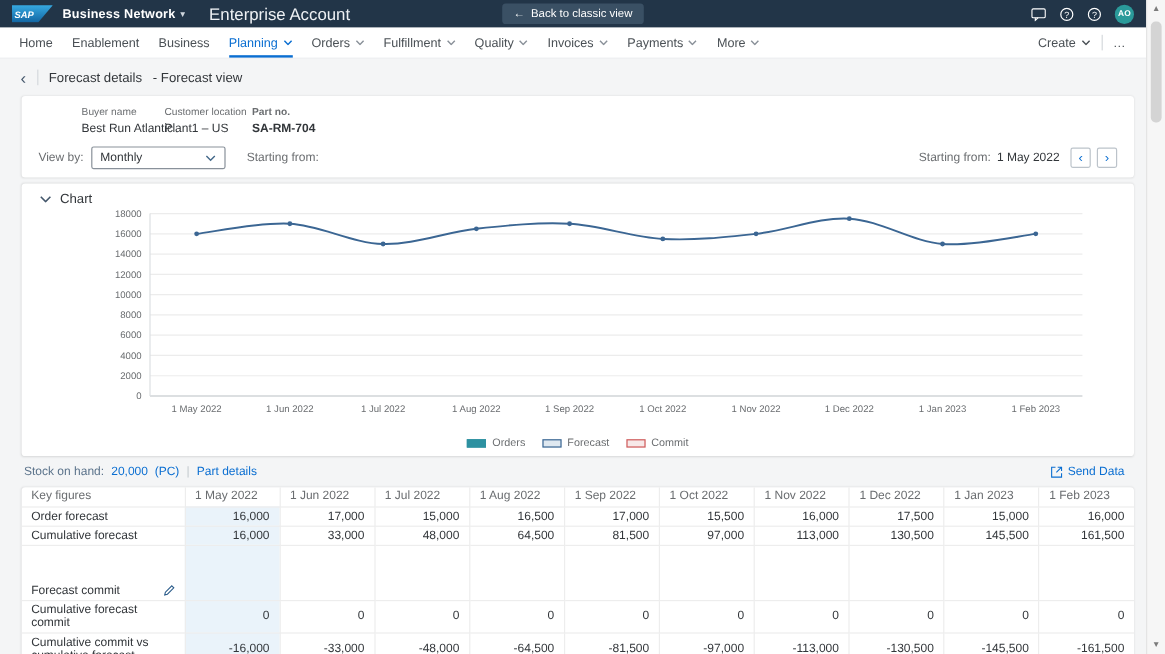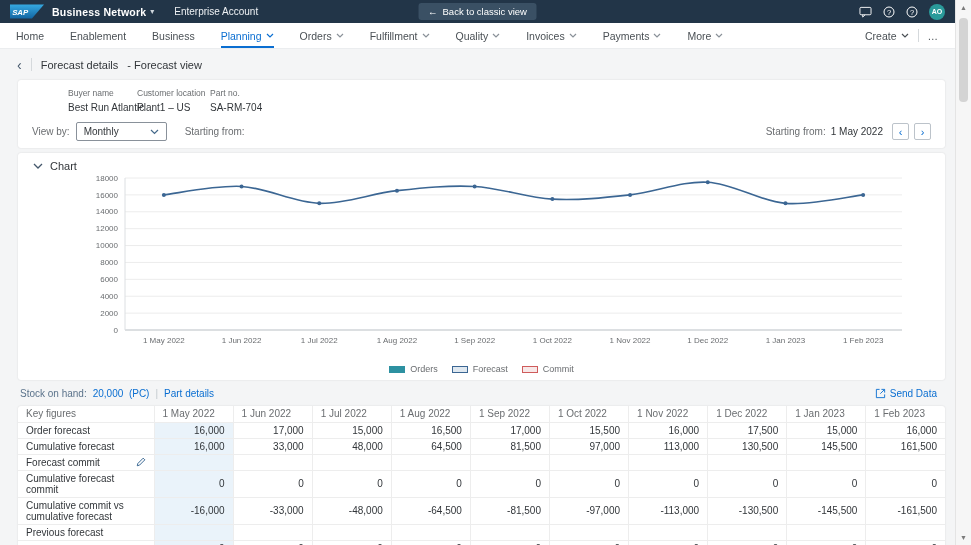--- a/index.html
+++ b/index.html
@@ -5,33 +5,33 @@
   * { margin:0; padding:0; box-sizing:border-box; }
   body { background:#fff; font-family:"Liberation Sans", sans-serif; }
   .screen { position:relative; width:971px; height:545px; background:#f4f5f6; overflow:hidden; }
 
   
   .topbar { position:absolute; top:0; left:0; right:16px; height:23px; background:#223548;
             display:flex; align-items:center; padding:0 10px; color:#fff; }
   .sap-logo { display:flex; align-items:center; margin-right:8px; }
   .product { font-size:10.5px; font-weight:bold; letter-spacing:.2px; }
   .caret { font-size:8px; margin-left:4px; color:#cfd6dd; }
-  .account { font-size:10px; margin-left:20px; color:#eef1f4; }
+  .account { font-size:14px; margin-left:20px; color:#eef1f4; }
   .back-btn { position:absolute; left:50%; transform:translateX(-50%); top:3px; height:17px;
               background:#3a5064; color:#fff; border:none; border-radius:3px; font-size:9.5px;
               padding:0 10px; font-family:inherit; display:flex; align-items:center; gap:5px; cursor:pointer; }
   .topbar-right { margin-left:auto; display:flex; align-items:center; gap:11px; }
   .tb-icon { display:flex; align-items:center; cursor:pointer; }
   .avatar { width:16px; height:16px; border-radius:50%; background:#2a9a9a; color:#fff;
             font-size:7px; font-weight:bold; display:flex; align-items:center; justify-content:center; }
 
   
   .navbar { position:absolute; top:23px; left:0; right:16px; height:26px; background:#fff;
             display:flex; align-items:center; padding:0 16px; border-bottom:1px solid #ebedef; }
-  .nav-items { display:flex; align-items:center; gap:26px; height:100%; }
+  .nav-items { display:flex; align-items:center; gap:16px; height:100%; }
   .nav-item { display:flex; align-items:center; gap:4px; font-size:10.5px; color:#4a5055;
               height:100%; cursor:pointer; border-bottom:2px solid transparent; padding-top:2px; }
   .nav-item .chev { color:#8a9199; }
   .nav-item.active { color:#0a6ed1; border-bottom-color:#0a6ed1; }
   .nav-item.active .chev { color:#0a6ed1; }
   .nav-right { margin-left:auto; display:flex; align-items:center; gap:9px; font-size:10.5px; color:#4a5055; }
   .create-btn { display:flex; align-items:center; gap:4px; cursor:pointer; }
   .vdiv { width:1px; height:13px; background:#d5d9dc; }
   .overflow { cursor:pointer; letter-spacing:1px; color:#4a5055; }
 
@@ -39,27 +39,27 @@
   .content { position:absolute; top:49px; left:0; right:16px; bottom:0; }
   .bc-row { height:31px; display:flex; align-items:center; padding:0 17px; gap:9px; }
   .bc-back { color:#44576b; font-size:14px; line-height:1; cursor:pointer; }
   .bc-title { font-size:11px; color:#32363a; }
   .bc-sub { font-size:11px; color:#32363a; }
 
   .card { background:#fff; margin:0 10px 0 18px; border-radius:3px; box-shadow:0 0 2px rgba(0,0,0,.12); }
 
   .header-card { padding:8px 14px 7px; }
   .fields { display:flex; }
-  .field:nth-child(1){ width:69px;margin-left:36px; } .field:nth-child(2){ width:73px; } .field:nth-child(3){ width:62px; }
+  .field:nth-child(1){ width:69px;margin-left:36px; } .field:nth-child(2){ width:73px; } .field:nth-child(3){ width:62px;font-weight:bold; }
   .field .lbl { font-size:8.5px; color:#6a6d70; margin-bottom:4px; }
   .field .val { font-size:10px; color:#32363a; white-space:nowrap; }
 
   .controls-row { display:flex; align-items:center; margin-top:9px; }
   .ctl-label { font-size:10px; color:#6a6d70; margin-right:6px; }
-  .select { width:91px; height:19px; border:1px solid #89919a; border-radius:2px; background:#fff;
+  .select { width:112px; height:19px; border:1px solid #89919a; border-radius:2px; background:#fff;
             display:flex; align-items:center; justify-content:space-between; padding:0 7px;
             font-size:10px; color:#32363a; cursor:pointer; margin-right:18px; }
   .select .chev { color:#44698a; }
   .date-group { display:flex; align-items:stretch; height:19px; }
   .date-input { width:98px; height:19px; border:1px solid #89919a; border-right:none;
                 border-radius:2px 0 0 2px; font-size:10px; color:#8b9199; padding:0 7px;
                 font-family:inherit; background:#fff; }
   .cal-btn { width:25px; border:none; background:#0a6ed1; border-radius:0 2px 2px 0;
              display:flex; align-items:center; justify-content:center; cursor:pointer; }
   .period-group { margin-left:auto; display:flex; align-items:center; gap:5px; }
@@ -87,21 +87,21 @@
   .table-card { overflow:hidden; }
   table { width:100%; border-collapse:collapse; table-layout:fixed; }
   col.key-col { width:136px; }
   th, td { border-right:1px solid #ededed; border-bottom:1px solid #ededed; padding:2px 8px;
            font-size:10px; height:16px; }
   th { color:#6a6d70; font-weight:normal; text-align:left; white-space:nowrap; overflow:hidden; }
   td.row-label { color:#32363a; text-align:left; }
   td.num { text-align:right; color:#32363a; white-space:nowrap; }
   td.hl { background:#eaf3fa; }
   td:last-child, th:last-child { border-right:none; }
-  .label-inner { display:flex; align-items:center; justify-content:space-between; }
+  .label-inner { display:flex; align-items:center; justify-content:space-between;margin-top:30px; }
   .edit-icon { cursor:pointer; display:flex; }
 
   
   .scrollbar { position:absolute; top:0; right:0; bottom:0; width:16px; background:#f6f6f6; border-left:1px solid #e4e4e4; }
   .scroll-arrow { position:absolute; left:0; width:100%; text-align:center; font-size:7px; color:#7b7b7b; cursor:pointer; }
   .scroll-up { top:4px; } .scroll-down { bottom:4px; }
   .scroll-thumb { position:absolute; top:18px; left:3px; width:9px; height:84px; background:#d4d4d4; border-radius:4px; cursor:grab; }
 </style>
 </head>
 <body>

